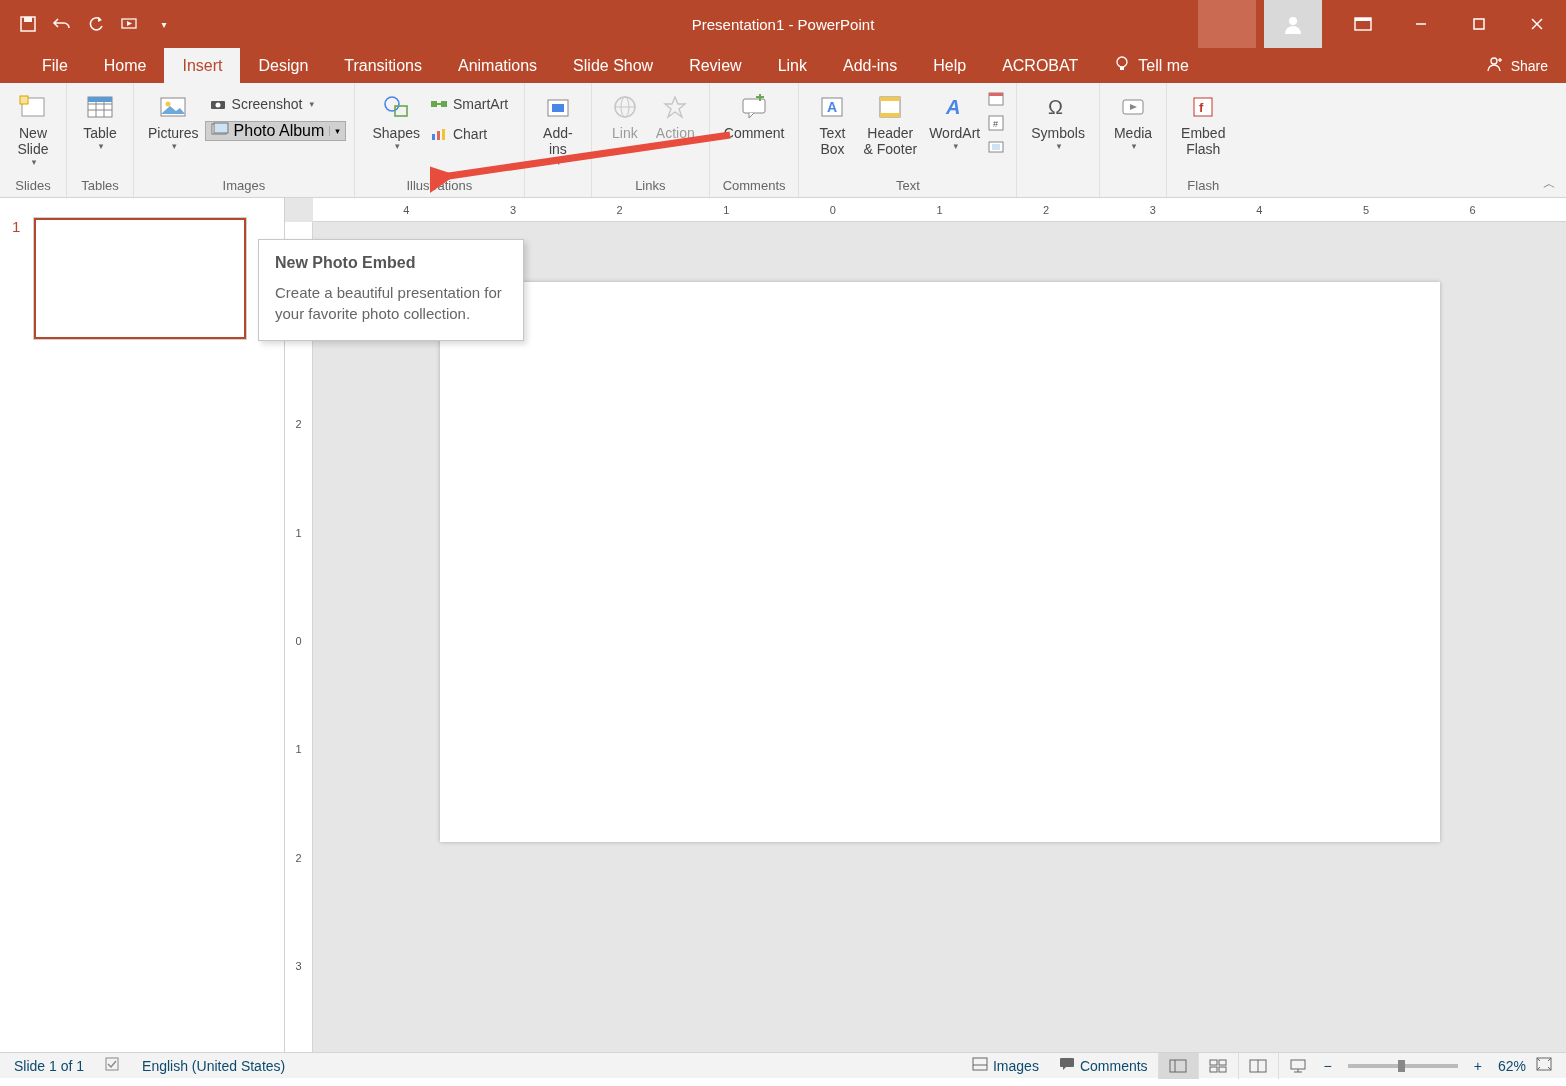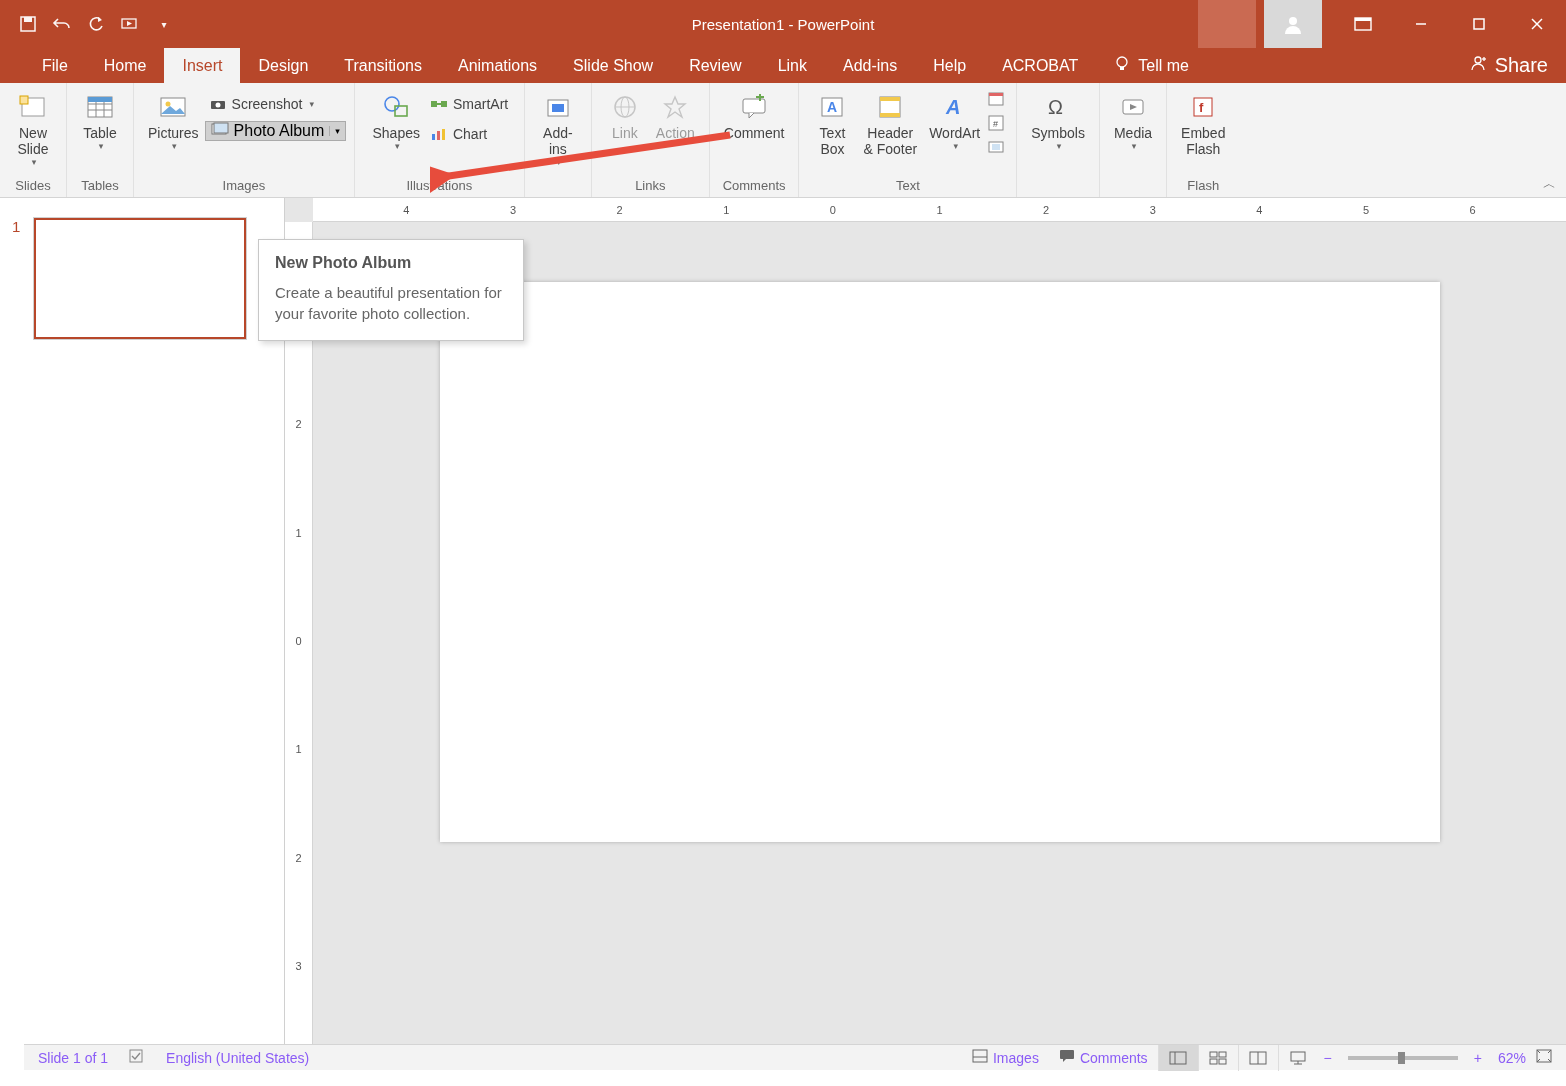--- a/index.html
+++ b/index.html
@@ -12,21 +12,21 @@
 .title-text { position: absolute; left: 50%; transform: translateX(-50%); font-size: 15px; }
 .winctrl { position: absolute; right: 0; display: flex; align-items: center; gap: 0; }
 .winctrl > div { width: 58px; height: 48px; display: flex; align-items: center; justify-content: center; cursor: pointer; }
 .user-badge { width: 32px; height: 24px; background: #ca6a52; margin-right: 8px; }
 .avatar-box { width: 28px; height: 28px; background: #d9d9d9; margin-right: 12px; display:flex; align-items:flex-end; justify-content:center; }
 
 
 .tabs { height: 35px; background: #b7472a; display: flex; align-items: stretch; padding-left: 24px; color: #fff; position: relative; }
 .tab { padding: 0 18px; display: flex; align-items: center; font-size: 16px; cursor: pointer; }
 .tab.active { background: #f3f3f3; color: #b7472a; }
-.share { position: absolute; right: 18px; top: 0; height: 35px; display: flex; align-items: center; gap: 8px; font-size: 20px; cursor: pointer; }
+.share { position: absolute; right: 18px; top: 0; height: 35px; display: flex; align-items: center; gap: 8px; font-size: 14px; cursor: pointer; }
 
 
 .ribbon { height: 115px; background: #f3f3f3; border-bottom: 1px solid #d4d4d4; display: flex; position: relative; }
 .group { border-right: 1px solid #e1e1e1; padding: 4px 8px 2px 8px; display: flex; flex-direction: column; justify-content: space-between; align-items: center; }
 .group-label { font-size: 13px; color: #666; text-align: center; padding-bottom: 2px; }
 .big-btn { display: flex; flex-direction: column; align-items: center; justify-content: flex-start; padding: 4px 6px; cursor: pointer; min-width: 50px; }
 .big-btn .icon-box { width: 34px; height: 32px; display: flex; align-items: center; justify-content: center; margin-bottom: 2px; }
 .big-btn-label { font-size: 14px; color: #444; text-align: center; line-height: 1.15; }
 .small-btn { display: flex; align-items: center; gap: 5px; font-size: 14px; color: #444; padding: 3px 4px; cursor: pointer; height: 26px; }
 .small-btn .sicon { width: 18px; height: 18px; display:flex; align-items:center; justify-content:center; }
@@ -51,21 +51,21 @@
 
 .editor { flex: 1; position: relative; overflow: hidden; }
 .hruler { position: absolute; top: 0; left: 28px; right: 0; height: 24px; background: #fff; border-bottom: 1px solid #d4d4d4; display:flex; align-items:center; }
 .hruler-fill { position:absolute; top:0; left:0; width:28px; height:24px; background:#e6e6e6; }
 .vruler { position: absolute; top: 24px; left: 0; width: 28px; bottom: 0; background: #fff; border-right: 1px solid #d4d4d4; }
 .canvas-area { position: absolute; top: 24px; left: 28px; right: 0; bottom: 0; background: #e6e6e6; display: flex; align-items: flex-start; justify-content: center; padding-top: 60px; }
 .slide-canvas { width: 1000px; height: 560px; background: #fff; box-shadow: 0 0 4px rgba(0,0,0,0.25); }
 .ruler-tick { font-size:11px; color:#555; }
 
 
-.statusbar { position: absolute; bottom: 16px; left: 0; right: 0; height: 26px; background: #f3f3f3; border-top: 1px solid #d4d4d4; display: flex; align-items: center; font-size: 14px; color: #8b5cf6; margin-left: 24px; }
+.statusbar { position: absolute; bottom: 8px; left: 0; right: 0; height: 26px; background: #f3f3f3; border-top: 1px solid #d4d4d4; display: flex; align-items: center; font-size: 14px; color: #0c4a6e; }
 .sb-left { display: flex; align-items: center; gap: 20px; padding-left: 14px; }
 .sb-right { margin-left: auto; display: flex; align-items: center; gap: 0; padding-right: 14px; }
 .sb-btn { padding: 0 10px; height: 26px; display: flex; align-items: center; gap: 5px; cursor: pointer; }
 .view-btn { width: 40px; height: 26px; display:flex; align-items:center; justify-content:center; cursor:pointer; border-left:1px solid #ddd; }
 .view-btn.active { background: #d8d8d8; }
 .zoom-slider { width: 110px; height: 4px; background: #bbb; position: relative; margin: 0 10px; }
 .zoom-thumb { position: absolute; left: 50px; top: -4px; width: 7px; height: 12px; background: #888; }
 
 .disabled { opacity: 0.5; }
 </style>
@@ -425,21 +425,21 @@
 <svg class="arrow-ann" width="310" height="70">
   <defs>
       <marker id="ah" markerWidth="12" markerHeight="12" refX="2" refY="6" orient="auto">
         <path d="M12 0 L0 6 L12 12 Z" fill="#e74c3c"></path>
       </marker>
     </defs>
   <line x1="300" y1="8" x2="12" y2="50" stroke="#e74c3c" stroke-width="7" marker-end="url(#ah)"></line>
 </svg>
 
 <div class="tooltip">
-  <div class="tooltip-title">New Photo Album</div>
+  <div class="tooltip-title">New Photo Embed</div>
   <div class="tooltip-desc">Create a beautiful presentation for your favorite photo collection.</div>
 </div>
 
 <div class="workspace">
   <div class="slide-panel">
     <div class="thumb-wrap">
       <div class="thumb-num">1</div>
       <div class="thumb"></div>
     </div>
   </div>

